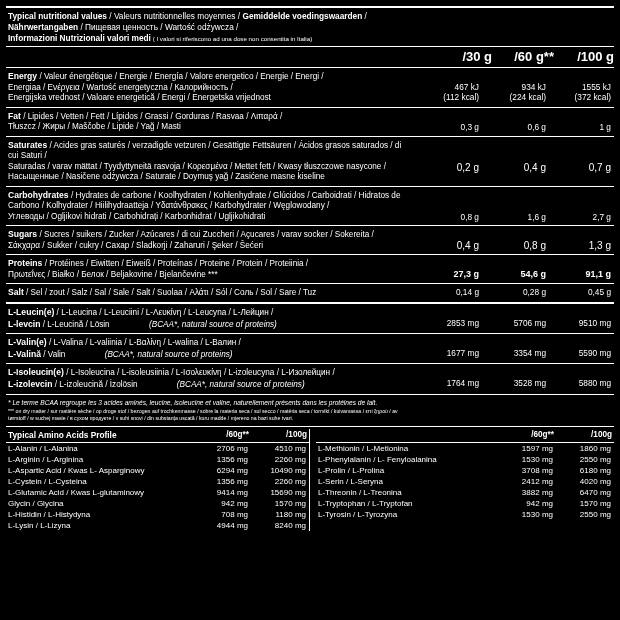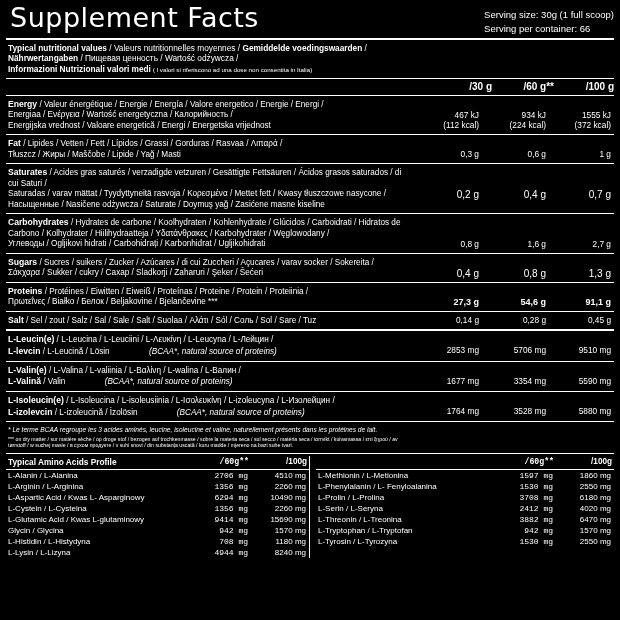--- a/index.html
+++ b/index.html
@@ -29,21 +29,21 @@
   .serv{font-size:9.5px;line-height:1.45;padding-top:4px;text-align:left;}
 
   
   .intro{font-size:8.3px;line-height:1.3;padding:1px 2px;}
   .intro b{font-weight:bold;}
   .intro .tiny{font-size:6.2px;}
 
   
   table{border-collapse:collapse;width:100%;}
   td{vertical-align:top;padding:0;}
-  .colhead td{font-weight:bold;font-size:10px;text-align:right;padding-bottom:1px;}
+  .colhead td{font-weight:bold;font-size:13px;text-align:right;padding-bottom:1px;}
   .nm{font-size:8.2px;line-height:1.28;padding:1px 2px 1px 2px;}
   .nm b{font-weight:bold;font-size:8.6px;}
   .val{font-size:8.3px;text-align:right;white-space:nowrap;padding:1px 3px 1px 2px;}
   .val.bold{font-weight:bold;font-size:9px;}
   .val.sub{font-size:10px;}
   .w1{width:62px;}
   .w2{width:62px;}
   .w3{width:60px;}
 
   
@@ -54,36 +54,29 @@
 
   
   .aa{display:flex;gap:0;}
   .aacol{width:50%;box-sizing:border-box;}
   .aacol.left{border-right:1px solid #fff;}
   .aacol.right{padding-left:6px;}
   .aatitle{font-weight:bold;font-size:8.3px;padding:1px 2px;}
   .aahead{font-weight:bold;font-size:8.2px;text-align:right;padding:1px 2px;}
   .aaname{font-size:8px;padding:0 2px;line-height:1.38;}
   .aaval{font-size:8px;text-align:right;padding:0 3px;line-height:1.38;white-space:nowrap;}
-  .aw{width:56px;font-family:Liberation Mono, monospace;}
+  .aw{width:56px;}
   .aw2{width:52px;}
   .sep{border-bottom:1px solid #fff;}
 </style>
 </head>
 <body>
 
 <div class="page">
 
-  <div class="header">
-    <div class="title">Supplement Facts</div>
-    <div class="serv">
-      <div>Serving size: 30g (1 full scoop)</div>
-      <div>Serving per container: 66</div>
-    </div>
-  </div>
 
   <div class="hr2"></div>
 
   <div class="intro">
     <div>
       <b>Typical nutritional values</b><span>  /  Valeurs nutritionnelles moyennes  /  </span><b>Gemiddelde voedingswaarden</b><span>  /</span>
     </div>
     <div>
       <b>Nährwertangaben</b><span>  /  Пищевая ценность  /  Wartość odżywcza  /</span>
     </div>

